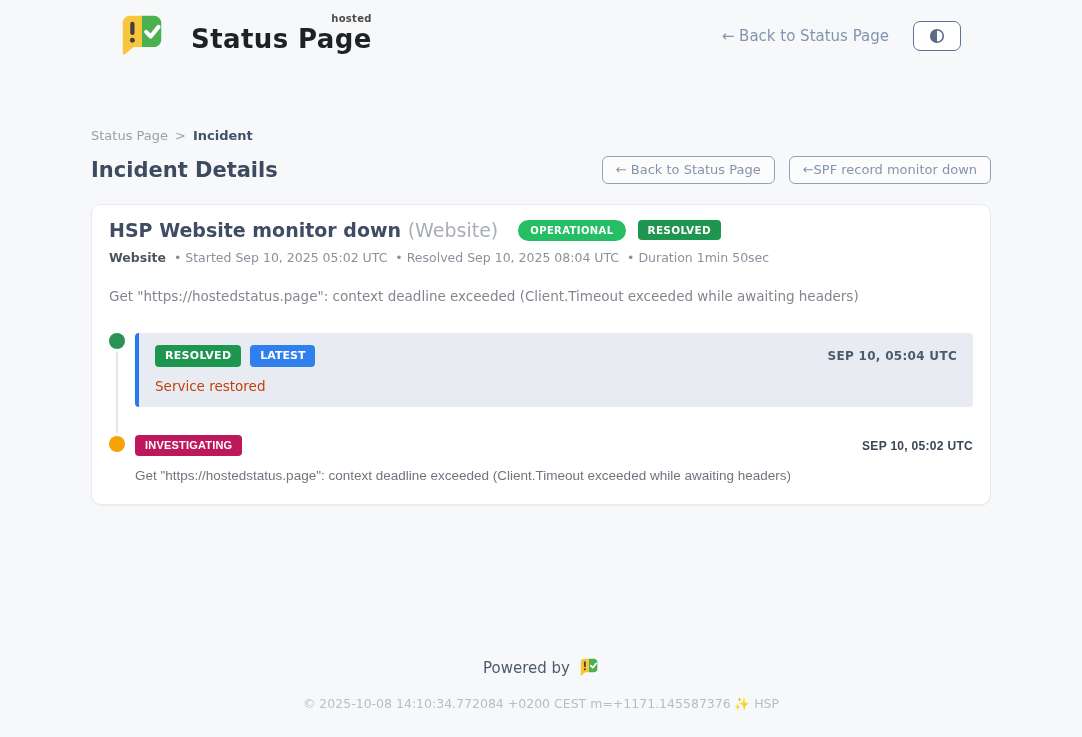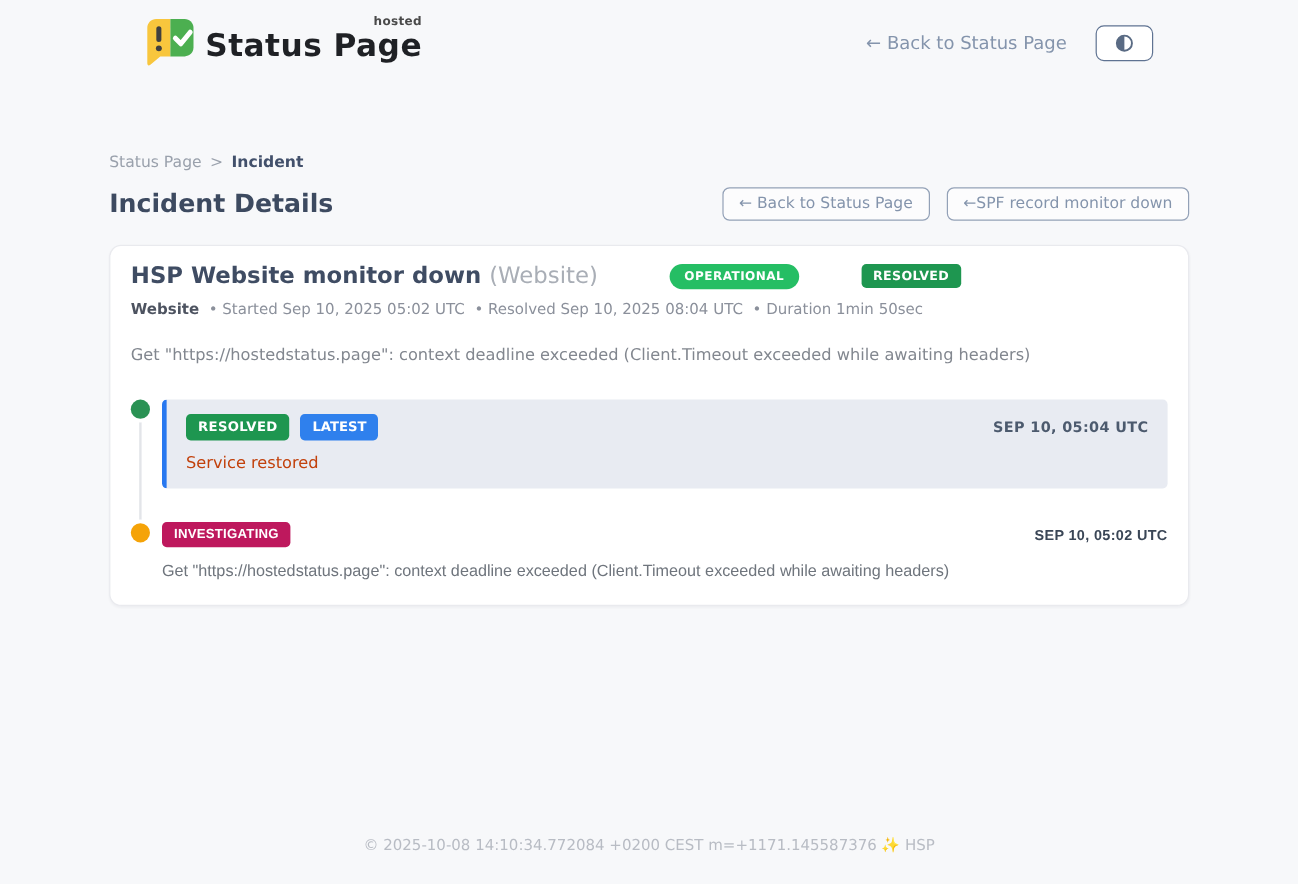--- a/index.html
+++ b/index.html
@@ -18,21 +18,21 @@
 
   
   .header-inner {
     width: 900px;
     margin: 0 auto;
     padding: 14px 30px 0 28px;
     display: flex;
     justify-content: space-between;
     align-items: center;
   }
-  .brand { display: flex; align-items: center; gap: 6px; cursor: pointer; }
+  .brand { display: flex; align-items: center; gap: 26px; cursor: pointer; }
   .brand-text-wrap { position: relative; padding-top: 6px; }
   .brand-hosted {
     position: absolute; top: -5px; right: 0;
     font-size: 10px; font-weight: 600; color: #4a4a4a; letter-spacing: .3px;
   }
   .brand-text {
     font-size: 26px; font-weight: 700; color: #1f2125; letter-spacing: .4px;
   }
   .header-right { display: flex; align-items: center; gap: 24px; }
   .back-link { color: #8494ac; font-size: 15px; cursor: pointer; }
@@ -61,21 +61,21 @@
 
   
   .card {
     margin-top: 20px;
     background: #fff;
     border: 1px solid #e9eaee;
     border-radius: 10px;
     padding: 14px 17px 21px;
     box-shadow: 0 1px 2px rgba(16,24,40,.04);
   }
-  .card-title-row { display: flex; align-items: center; gap: 40px; }
+  .card-title-row { display: flex; align-items: center; }
   h2 { margin: 0; font-size: 19px; font-weight: 600; color: #3f4c63; }
   .component { color: #a9aeb6; font-weight: 500; }
   .badge { color: #fff; font-weight: 700; white-space: nowrap; }
   .badge.pill-green {
     background: #25be64; border-radius: 999px;
     font-size: 10px; padding: 5px 12px; letter-spacing: .4px;
     margin-left: 20px;
   }
   .badge.dk-green {
     background: #1e9650; border-radius: 4px;
@@ -214,14 +214,24 @@
           </div>
           <div class="t-msg alt">Get "https://hostedstatus.page": context deadline exceeded (Client.Timeout exceeded while awaiting headers)</div>
         </div>
       </div>
 
     </div>
   </section>
 </main>
 
 <footer>
+  <div class="powered">
+    <span>Powered by</span>
+    <svg width="20" height="19" viewBox="0 0 50 48" aria-hidden="true">
+      <path d="M25 2 H12 C7.6 2 4 5.6 4 10 V42 C4 44.2 5.2 44.8 6.8 43.5 L15.8 36 H25 Z" fill="#f8c63d"></path>
+      <path d="M25 2 H38 C42.4 2 46 5.6 46 10 V28 C46 32.4 42.4 36 38 36 H25 Z" fill="#4caf50"></path>
+      <rect x="12.2" y="8.5" width="4.6" height="14.5" rx="2.3" fill="#3f3f3f"></rect>
+      <circle cx="14.5" cy="28.7" r="2.7" fill="#3f3f3f"></circle>
+      <polyline points="29.5,19.5 34.5,24.5 43,14" fill="none" stroke="#ffffff" stroke-width="4.5" stroke-linecap="round" stroke-linejoin="round"></polyline>
+    </svg>
+  </div>
   <div class="copyright">© 2025-10-08 14:10:34.772084 +0200 CEST m=+1171.145587376 ✨ HSP</div>
 </footer>
 
 </body></html>

